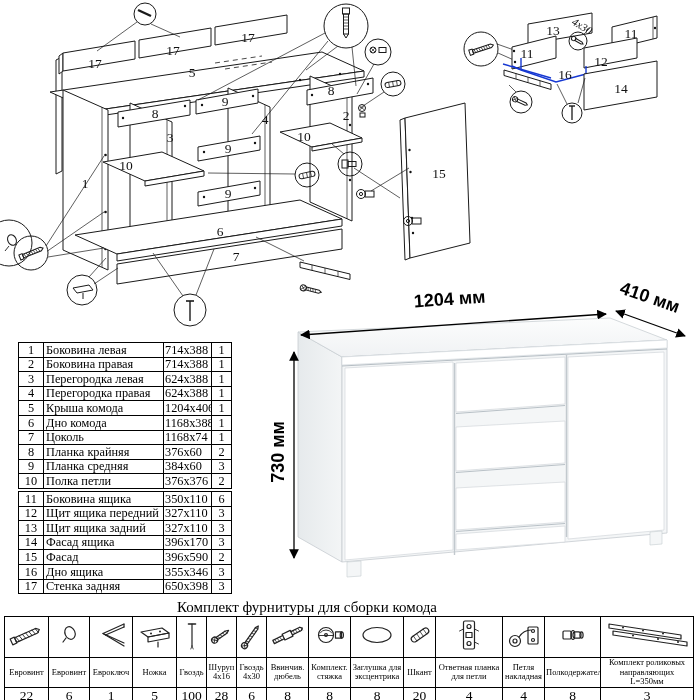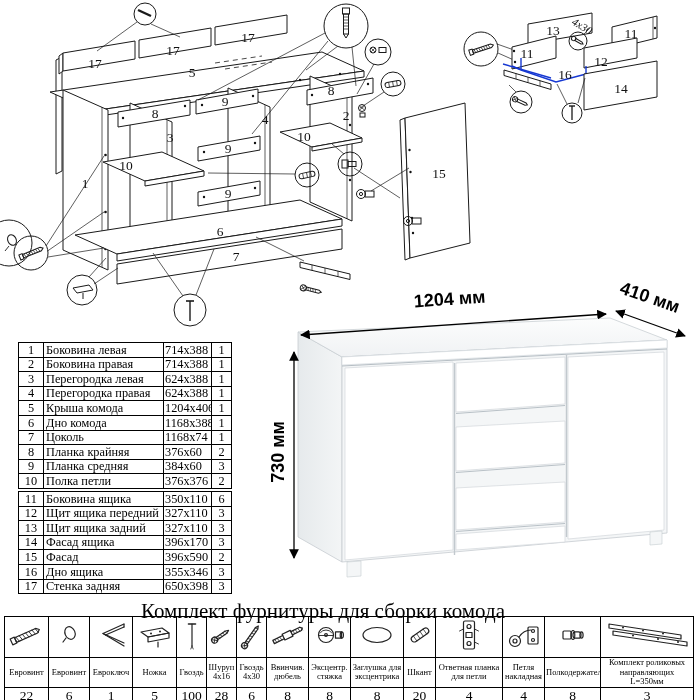--- a/index.html
+++ b/index.html
@@ -9,21 +9,21 @@
 .dim{font:700 18px "Liberation Sans",sans-serif;fill:#000;stroke:none}
 .ptable{position:absolute;left:18px;top:342px}
 table{border-collapse:collapse}
 .pt{table-layout:fixed;width:213px;border:1.6px solid #000}
 .pt td{border:1px solid #000;height:13.6px;padding:0 2px;font-size:12.3px;line-height:1;white-space:nowrap;overflow:hidden}
 .pt td.c{text-align:center;padding:0}
 .pt td.sz{text-align:left;padding:0 1px}
 .pt.b{margin-top:2px}
 .pt.a tr:nth-child(n+7) td.nm{}
 .pt.b tr:nth-child(n+4) td.nm{text-align:left}
-#hwtitle{position:absolute;left:138px;top:599px;width:370px;text-align:center;font-size:21px}
+#hwtitle{position:absolute;left:122px;top:599px;width:370px;text-align:center;font-size:15px}
 .hw{position:absolute;left:4px;top:616px;width:552px;table-layout:fixed;border:1.6px solid #000}
 .hw td{border:1px solid #000;text-align:center;vertical-align:middle;padding:0;overflow:hidden}
 .hw tr.ic td{height:38px}
 .hw tr.lb td{height:21px;font-size:8.5px;line-height:1.12;padding:0 1px}
 .hw tr.qt td{height:15px;font-size:13.5px}
 .ico{stroke:#222;stroke-width:1.2;fill:none;stroke-linecap:round;stroke-linejoin:round}
 </style>
 </head>
 <body>
 
@@ -635,21 +635,21 @@
   <tr class="lb">
 
   <td>Евровинт</td>
           <td>Евровинт</td>
           <td>Евроключ</td>
           <td>Ножка</td>
           <td>Гвоздь</td>
           <td>Шуруп 4x16</td>
           <td>Гвоздь 4x30</td>
           <td>Ввинчив. дюбель</td>
-          <td>Эксцентр. стяжка</td>
+          <td>Комплект. стяжка</td>
           <td>Заглушка для эксцентрика</td>
           <td>Шкант</td>
           <td>Ответная планка для петли</td>
           <td>Петля накладная</td>
           <td>Полкодержатель</td>
           <td>Комплект роликовых направляющих L=350мм</td>
         </tr>
   <tr class="qt">
 
   <td>22</td>

